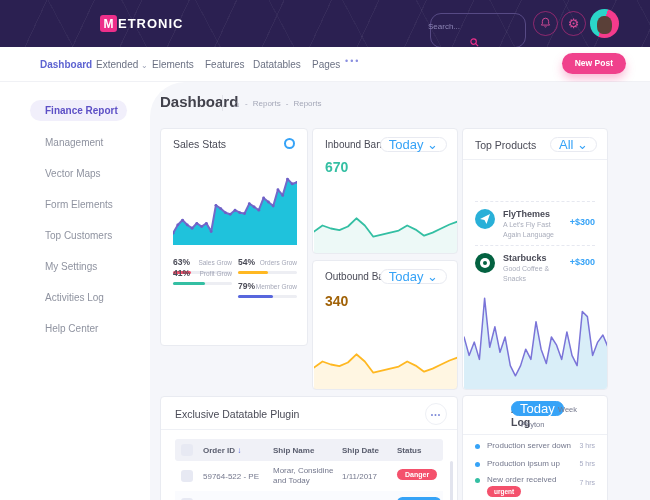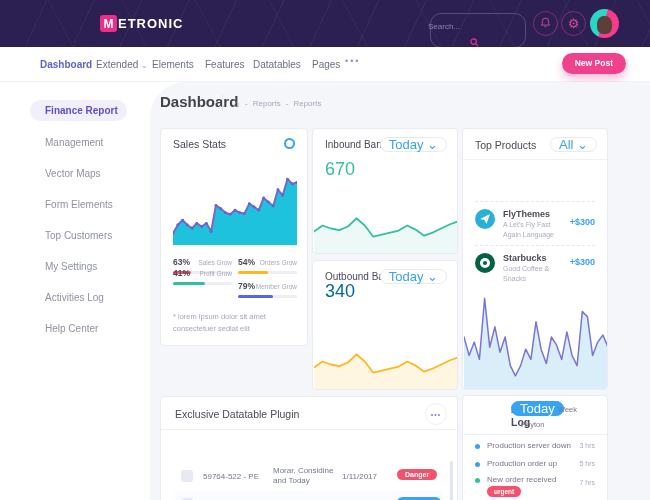--- a/index.html
+++ b/index.html
@@ -63,21 +63,21 @@
   .prod-svg .spark-line { stroke:#7a74d8; stroke-width:1.5; }
 
   .stat { position:absolute; width:59px; }
   .stat-top { display:flex; justify-content:space-between; align-items:baseline;text-align:right; }
   .stat-pct { font-size:8.5px; font-weight:bold; color:#4a4b57; }
   .stat-lbl { font-size:6.5px; color:#a5a8b8; }
   .stat-track { margin-top:4px; height:3px; border-radius:2px; background:#edeef3; }
   .stat-fill { height:3px; border-radius:2px; }
   .footnote { position:absolute; left:12px; top:182px; width:118px; font-size:7.5px; color:#a5a8b8; line-height:1.55; }
 
-  .big-num { position:absolute; left:12px; font-size:18px; font-weight:normal; }
+  .big-num { position:absolute; left:12px; font-size:14px; font-weight:bold; }
 
   .prod-row { position:absolute; left:12px; right:12px; }
   .prod-ic { position:absolute; left:0; top:0; width:20px; height:20px; border-radius:50%; }
   .prod-name { position:absolute; left:28px; top:0; font-size:9px; font-weight:bold; color:#4a4b57; }
   .prod-desc { position:absolute; left:28px; top:11px; width:62px; font-size:7px; color:#a9adbb; line-height:1.4; }
   .prod-val { position:absolute; right:0; top:4px; font-size:9px; font-weight:bold; color:#36a3f7; }
   .dashed { position:absolute; left:12px; right:12px; border-top:1px dashed #e6e8f0; }
 
   .py-icon { background:linear-gradient(135deg,#3a6ea8 50%,#ffd845 50%); border-radius:5px; }
   .fly-icon { background:#29b0d8; display:flex; align-items:center; justify-content:center; }
@@ -235,37 +235,36 @@
     </div>
     <div class="stat" style="left:77px;top:152px">
       <div class="stat-top">
           <span class="stat-pct">79%</span>
           <span class="stat-lbl">Member Grow</span>
         </div>
       <div class="stat-track">
           <div class="stat-fill" style="width: 60%; background: rgb(88, 103, 221);"></div>
         </div>
     </div>
-    <div class="footnote">* lorem ipsum dolor sit amet consectetuer sediat elit</div>
   </div>
 
   <div class="card" style="left:312px;top:128px;width:146px;height:126px">
     <div class="card-title" style="top:10px;font-size:10px">Inbound Bandwidth</div>
     <div class="pill" style="top:8px"><span>Today</span> <span>⌄</span></div>
     <div class="big-num" style="top:30px;color:#34bfa3">670</div>
     <svg class="in-svg" width="144" height="55" style="position:absolute;left:1px;top:70px">
       <path class="spark-fill" d="M0.0,32.6 L8.5,26.5 L16.9,29.5 L25.4,31.1 L33.9,27.5 L42.4,19.3 L50.8,26.5 L59.3,37.7 L67.8,35.7 L76.2,33.6 L84.7,31.6 L93.2,26.5 L101.6,30.6 L110.1,36.7 L118.6,33.6 L127.1,29.5 L135.5,25.5 L144.0,22.4 L144,55 L0,55 Z"></path>
         <path class="spark-line" d="M0.0,32.6 L8.5,26.5 L16.9,29.5 L25.4,31.1 L33.9,27.5 L42.4,19.3 L50.8,26.5 L59.3,37.7 L67.8,35.7 L76.2,33.6 L84.7,31.6 L93.2,26.5 L101.6,30.6 L110.1,36.7 L118.6,33.6 L127.1,29.5 L135.5,25.5 L144.0,22.4"></path>
     </svg>
   </div>
 
   <div class="card" style="left:312px;top:260px;width:146px;height:130px">
     <div class="card-title" style="top:10px;font-size:10px">Outbound Bandwidth</div>
     <div class="pill" style="top:8px"><span>Today</span> <span>⌄</span></div>
-    <div class="big-num" style="top:20px;color:#0369a1">340</div>
+    <div class="big-num" style="top:32px;color:#a16207">340</div>
     <svg class="out-svg" width="144" height="55" style="position:absolute;left:1px;top:74px">
       <path class="spark-fill" d="M0.0,32.6 L8.5,26.5 L16.9,29.5 L25.4,31.1 L33.9,27.5 L42.4,19.3 L50.8,26.5 L59.3,37.7 L67.8,35.7 L76.2,33.6 L84.7,31.6 L93.2,26.5 L101.6,30.6 L110.1,36.7 L118.6,33.6 L127.1,29.5 L135.5,25.5 L144.0,22.4 L144,55 L0,55 Z"></path>
         <path class="spark-line" d="M0.0,32.6 L8.5,26.5 L16.9,29.5 L25.4,31.1 L33.9,27.5 L42.4,19.3 L50.8,26.5 L59.3,37.7 L67.8,35.7 L76.2,33.6 L84.7,31.6 L93.2,26.5 L101.6,30.6 L110.1,36.7 L118.6,33.6 L127.1,29.5 L135.5,25.5 L144.0,22.4"></path>
     </svg>
   </div>
 
   <div class="card" style="left:462px;top:128px;width:146px;height:262px">
     <div class="card-title" style="top:10px">Top Products</div>
     <div class="pill" style="top:8px"><span>All</span> <span>⌄</span></div>
     <div class="hdiv" style="top:30px"></div>
@@ -295,20 +294,27 @@
       <path class="spark-fill" d="M0.0,53.0 L5.1,71.4 L10.3,58.1 L15.4,75.4 L20.6,14.2 L25.7,63.2 L30.9,42.8 L36.0,68.3 L41.1,53.0 L46.3,81.6 L51.4,91.8 L56.6,81.6 L61.7,65.2 L66.9,75.4 L72.0,37.7 L77.1,65.2 L82.3,79.5 L87.4,53.0 L92.6,61.2 L97.7,75.4 L102.9,47.9 L108.0,71.4 L113.1,81.6 L118.3,27.5 L123.4,32.6 L128.6,71.4 L133.7,58.1 L138.9,51.0 L144.0,63.2 L144,106 L0,106 Z"></path>
         <path class="spark-line" d="M0.0,53.0 L5.1,71.4 L10.3,58.1 L15.4,75.4 L20.6,14.2 L25.7,63.2 L30.9,42.8 L36.0,68.3 L41.1,53.0 L46.3,81.6 L51.4,91.8 L56.6,81.6 L61.7,65.2 L66.9,75.4 L72.0,37.7 L77.1,65.2 L82.3,79.5 L87.4,53.0 L92.6,61.2 L97.7,75.4 L102.9,47.9 L108.0,71.4 L113.1,81.6 L118.3,27.5 L123.4,32.6 L128.6,71.4 L133.7,58.1 L138.9,51.0 L144.0,63.2"></path>
     </svg>
   </div>
 
   <div class="card" style="left:160px;top:396px;width:298px;height:160px">
     <div class="card-title" style="left:14px;top:11px">Exclusive Datatable Plugin</div>
     <div class="menu-circle">•••</div>
     <div class="hdiv" style="top:32px"></div>
 
+    <div class="thead">
+      <div class="checkbox" style="left:6px;top:5px"></div>
+      <span class="th" style="left:28px"><span>Order ID</span> <span style="color:#5867dd">↓</span></span>
+      <span class="th" style="left:98px">Ship Name</span>
+      <span class="th" style="left:167px">Ship Date</span>
+      <span class="th" style="left:222px">Status</span>
+    </div>
 
     <div class="trow" style="top:66px">
       <div class="checkbox" style="left:6px;top:7px"></div>
       <span class="td" style="left:28px;top:9px">59764-522 - PE</span>
       <span class="td" style="left:98px;top:3px;width:66px;line-height:1.3">Morar, Considine and Today</span>
       <span class="td" style="left:167px;top:9px">1/11/2017</span>
       <span class="badge" style="position: absolute; left: 222px; top: 6px; background: rgb(244, 81, 108);">Danger</span>
     </div>
     <div class="hdiv" style="left:14px;right:14px;top:94px;background:#f3f4f8"></div>
 
@@ -330,21 +336,21 @@
     <span class="audit-tab" style="left:58px;top:24px">Phyton</span>
     <div class="hdiv" style="top:38px"></div>
 
     <div>
       <span class="dot" style="left: 12px; top: 48px; background: rgb(54, 163, 247);"></span>
       <span class="log-text" style="top:45px">Production server down</span>
       <span class="log-time" style="top:46px">3 hrs</span>
     </div>
     <div>
       <span class="dot" style="left: 12px; top: 66px; background: rgb(54, 163, 247);"></span>
-      <span class="log-text" style="top:63px">Production order up</span>
+      <span class="log-text" style="top:63px">Production ipsum up</span>
       <span class="log-time" style="top:64px">5 hrs</span>
     </div>
     <div>
       <span class="dot" style="left: 12px; top: 82px; background: rgb(52, 191, 163);"></span>
       <span class="log-text" style="top:79px">New order received</span>
       <span class="urgent" style="top:90px">urgent</span>
       <span class="log-time" style="top:83px">7 hrs</span>
     </div>
     <div>
       

